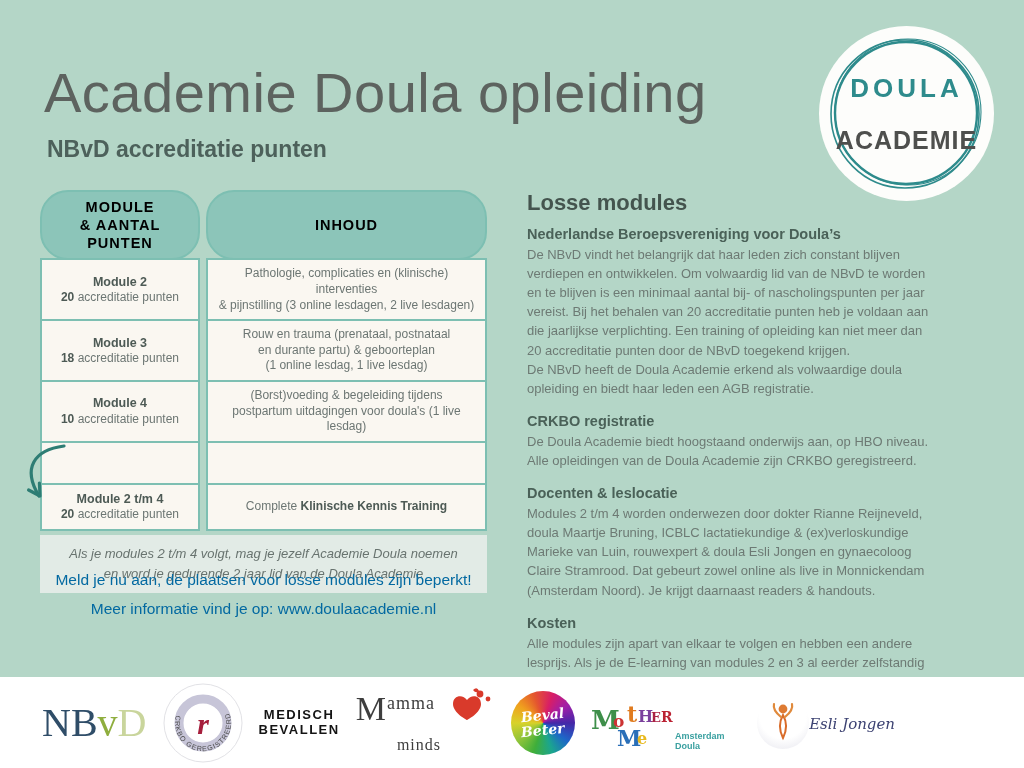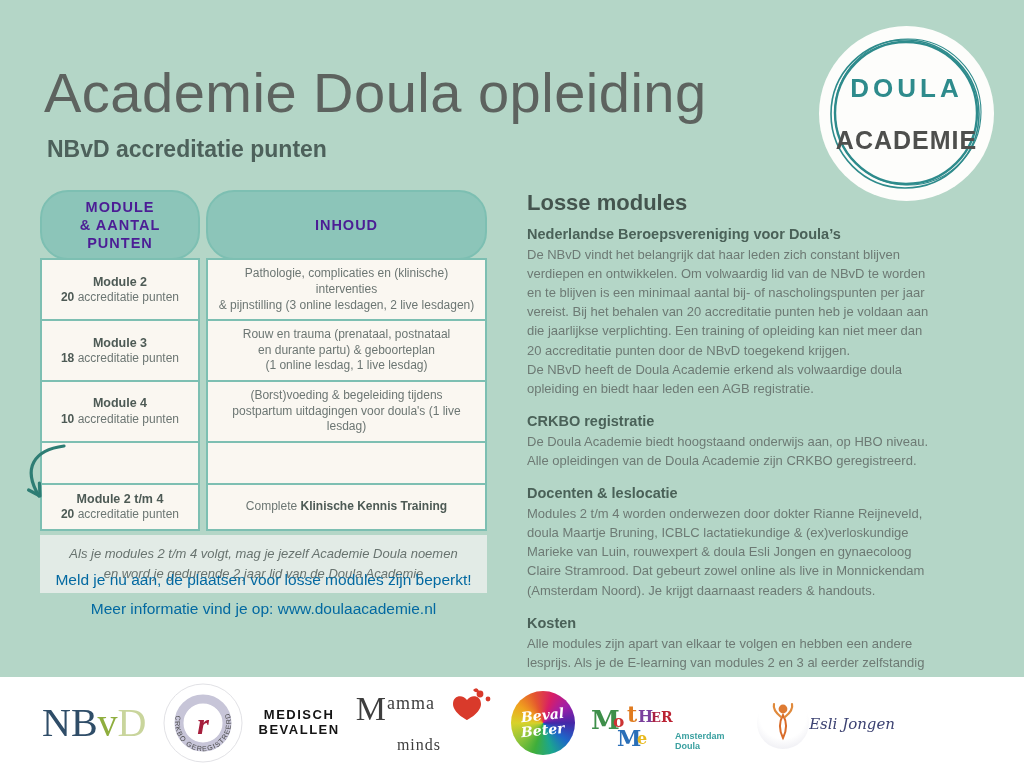--- a/index.html
+++ b/index.html
@@ -16,21 +16,21 @@
   .logo-circle { position:absolute; left:819px; top:26px; width:175px; height:175px; border-radius:50%; background:#fdfdfb;
                  display:flex; flex-direction:column; align-items:center; justify-content:center;gap:20px; }
   .logo-circle svg { position:absolute; inset:0; }
   .logo-doula { position:relative; font-size:26px; font-weight:bold; color:#2e8b8c; letter-spacing:4px; }
   .logo-academie { position:relative; font-size:25px; font-weight:600; color:#4e4f4d; letter-spacing:1px; margin-top:2px; }
 
   
   .table { position:absolute; left:40px; top:190px; width:447px; display:grid; grid-template-columns:160px 281px; column-gap:6px; row-gap:0; }
   .cell { border:2px solid #7dbfb2; display:flex; flex-direction:column; justify-content:center; align-items:center; text-align:center; }
   .cell + .cell { }
-  .th { background:#8cc5b9; color:#4c1d95; font-weight:bold; font-size:14.5px; letter-spacing:1px; min-height:48px; padding:6px; white-space:pre-line; line-height:1.25;border-radius:28px; }
+  .th { background:#8cc5b9; color:#000000; font-weight:bold; font-size:14.5px; letter-spacing:1px; min-height:48px; padding:6px; white-space:pre-line; line-height:1.25;border-radius:28px; }
   .td { background:#faf7f1; color:#6c7673; font-size:12px; line-height:1.3; padding:6px 5px; min-height:45px; margin-top:-2px; }
   .td .mod { font-weight:bold; color:#4d5a55; font-size:12.5px; }
   .td .pts b { color:#4d5a55; }
   .td.content { white-space:pre-line; }
   .note { grid-column:1 / 3; margin-top:4px; background:#e2ebe6; color:#68736f; font-style:italic; font-size:13px; line-height:1.55;
           text-align:center; padding:9px 6px; white-space:pre-line; }
 
   
   .arrow { position:absolute; left:20px; top:440px; }
 

